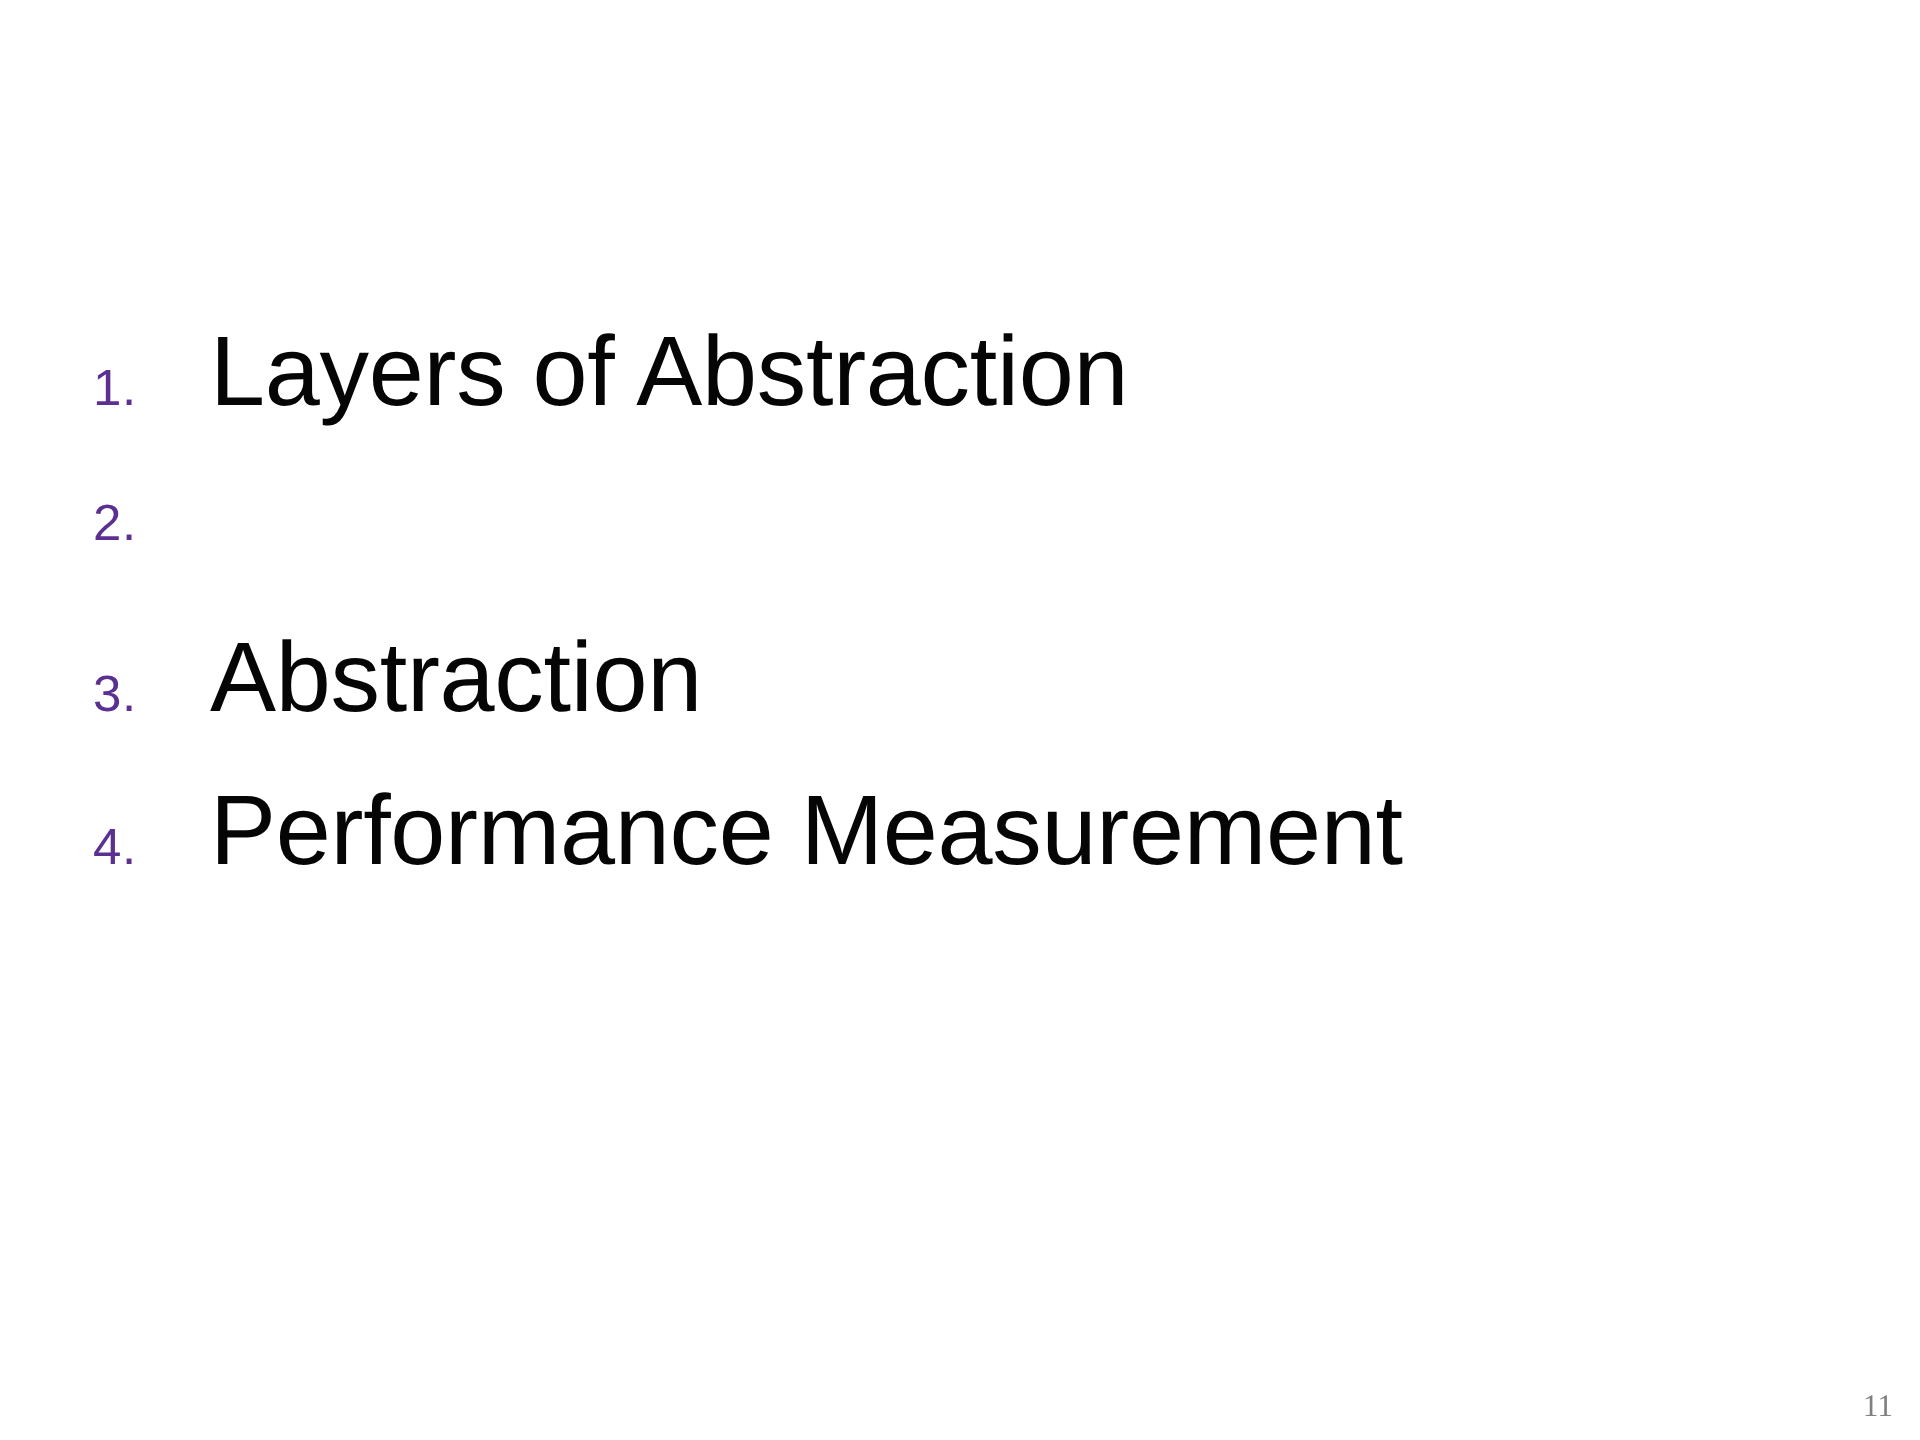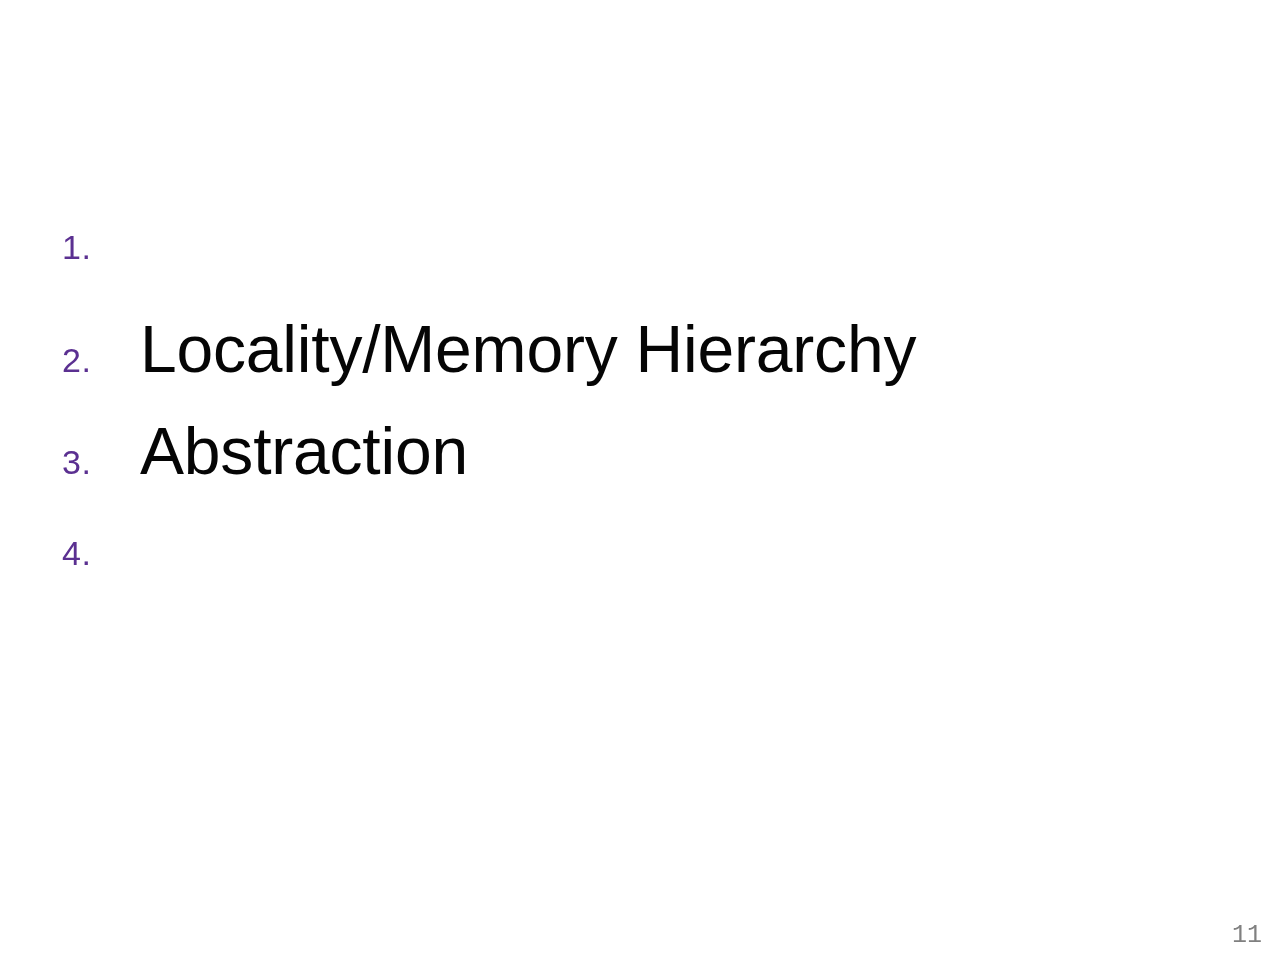--- a/index.html
+++ b/index.html
@@ -54,49 +54,50 @@
     font-family: "Liberation Sans", sans-serif;
     white-space: nowrap;
     letter-spacing: -0.2px;
     padding-left: 30px;
   }
   .page-number {
     position: absolute;
     right: 18px;
     bottom: 10px;
     color: #808080;
-    font-size: 25px;
-    font-family: Liberation Mono, monospace;
+    font-size: 21px;
+    font-family: Liberation Serif, serif;
     letter-spacing: 0px;
   }
 </style>
 </head>
 <body>
 
 <div class="slide">
 
   <div class="content-body">
     <ol class="bullet-list">
 
       <li class="bullet-item">
         <span class="bullet-marker">1.</span>
+        <span class="bullet-text">Layers of Abstraction</span>
       </li>
 
       <li class="bullet-item">
         <span class="bullet-marker">2.</span>
-        <span class="bullet-text">Locality/Memory Hierarchy</span>
       </li>
 
       <li class="bullet-item">
         <span class="bullet-marker">3.</span>
         <span class="bullet-text">Abstraction</span>
       </li>
 
       <li class="bullet-item">
         <span class="bullet-marker">4.</span>
+        <span class="bullet-text">Performance Measurement</span>
       </li>
 
     </ol>
   </div>
 
   <div class="page-number">11</div>
 
 </div>
 
 </body></html>

